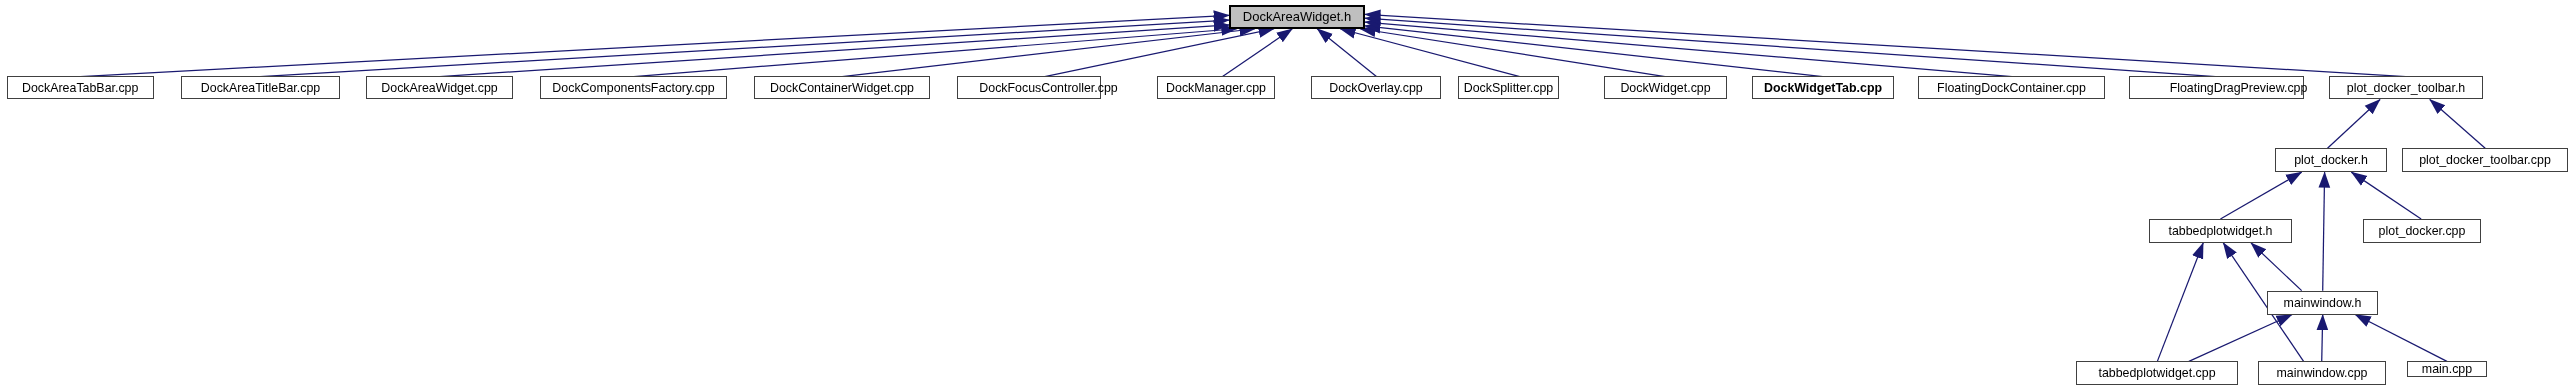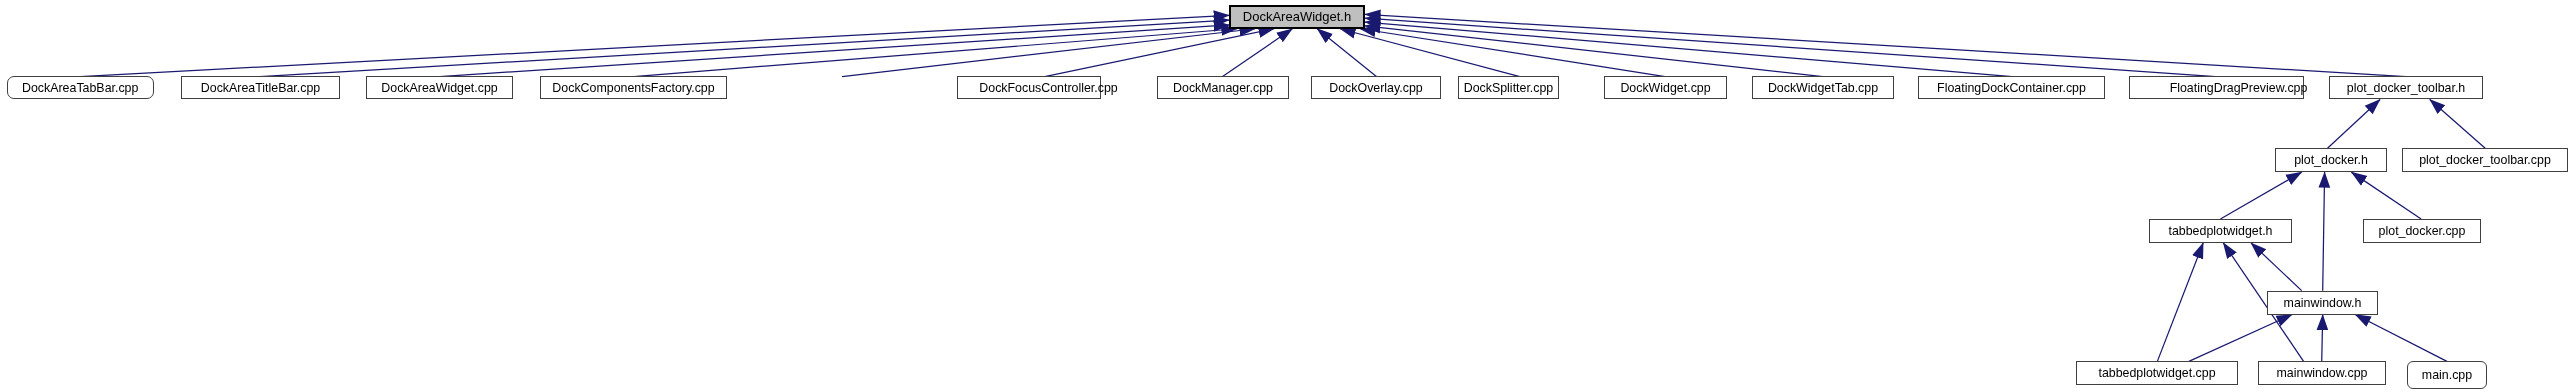--- a/index.html
+++ b/index.html
@@ -75,48 +75,51 @@
       <line x1="2408" y1="304" x2="2355" y2="254" stroke="#191970" stroke-width="1.3" marker-end="url(#arrowhead)"></line>
       <line x1="2257" y1="378" x2="2305" y2="254" stroke="#191970" stroke-width="1.3" marker-end="url(#arrowhead)"></line>
       <line x1="2410" y1="378" x2="2326" y2="254" stroke="#191970" stroke-width="1.3" marker-end="url(#arrowhead)"></line>
       <line x1="2290" y1="378" x2="2398" y2="329" stroke="#191970" stroke-width="1.3" marker-end="url(#arrowhead)"></line>
       <line x1="2429" y1="378" x2="2430" y2="329" stroke="#191970" stroke-width="1.3" marker-end="url(#arrowhead)"></line>
       <line x1="2560" y1="378" x2="2464" y2="329" stroke="#191970" stroke-width="1.3" marker-end="url(#arrowhead)"></line>
     </svg>
 <div class="node root" style="left: 1229px; top: 4.8px; width: 136px; height: 24px;">
       <span>DockAreaWidget.h</span>
     </div>
-    <div class="node" style="left: 6.7px; top: 76px; width: 147px; height: 23px; border-radius: 7px;">
+    <div class="node" style="left: 6.7px; top: 76px; width: 147px; height: 23px;">
       <span>DockAreaTabBar.cpp</span>
     </div>
     <div class="node" style="left: 181px; top: 76px; width: 159px; height: 23px;">
       <span>DockAreaTitleBar.cpp</span>
     </div>
     <div class="node" style="left: 366px; top: 76px; width: 147px; height: 23px;">
       <span>DockAreaWidget.cpp</span>
     </div>
     <div class="node" style="left: 540px; top: 76px; width: 187px; height: 23px;">
       <span>DockComponentsFactory.cpp</span>
     </div>
+    <div class="node" style="left: 754px; top: 76px; width: 176px; height: 23px;">
+      <span>DockContainerWidget.cpp</span>
+    </div>
     <div class="node" style="left: 957px; top: 76px; width: 144px; height: 23px; padding-left: 39px;">
       <span>DockFocusController.cpp</span>
     </div>
-    <div class="node" style="left: 1157px; top: 76px; width: 132px; height: 23px;">
+    <div class="node" style="left: 1157px; top: 76px; width: 118px; height: 23px;">
       <span>DockManager.cpp</span>
     </div>
     <div class="node" style="left: 1311px; top: 76px; width: 130px; height: 23px;">
       <span>DockOverlay.cpp</span>
     </div>
     <div class="node" style="left: 1458px; top: 76px; width: 101px; height: 23px;">
       <span>DockSplitter.cpp</span>
     </div>
     <div class="node" style="left: 1604px; top: 76px; width: 123px; height: 23px;">
       <span>DockWidget.cpp</span>
     </div>
-    <div class="node" style="left: 1752px; top: 76px; width: 142px; height: 23px;">
+    <div class="node" style="left: 1752px; top: 76px; width: 142px; height: 23px; font-weight: bold;">
       <span>DockWidgetTab.cpp</span>
     </div>
     <div class="node" style="left: 1918px; top: 76px; width: 187px; height: 23px;">
       <span>FloatingDockContainer.cpp</span>
     </div>
     <div class="node" style="left: 2129px; top: 76px; width: 175px; height: 23px; padding-left: 44px;">
       <span>FloatingDragPreview.cpp</span>
     </div>
     <div class="node" style="left: 2329px; top: 76px; width: 154px; height: 23px;">
       <span>plot_docker_toolbar.h</span>
@@ -135,17 +138,17 @@
     </div>
     <div class="node" style="left: 2267px; top: 291px; width: 111px; height: 24px; justify-content: center;">
       <span>mainwindow.h</span>
     </div>
     <div class="node" style="left: 2076px; top: 361px; width: 162px; height: 24px;">
       <span>tabbedplotwidget.cpp</span>
     </div>
     <div class="node" style="left: 2258px; top: 361px; width: 128px; height: 24px;">
       <span>mainwindow.cpp</span>
     </div>
-    <div class="node" style="left: 2407px; top: 361px; width: 80px; height: 28px; border-radius: 6px;">
+    <div class="node" style="left: 2407px; top: 361px; width: 80px; height: 16px;">
       <span>main.cpp</span>
     </div>
   </div>
 
 
 </body></html>

